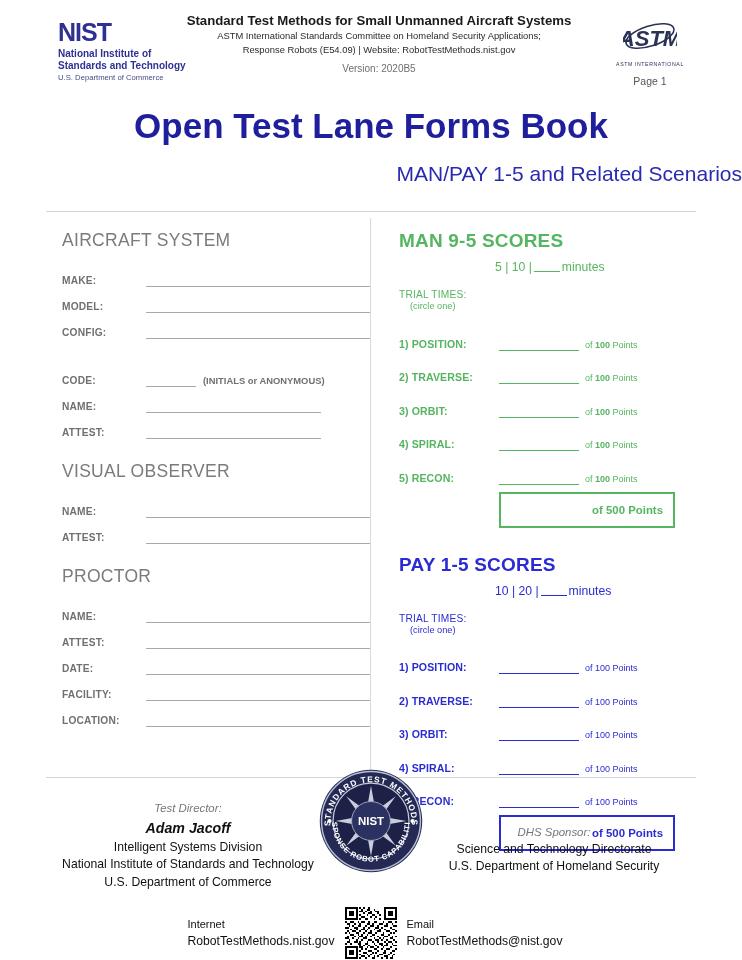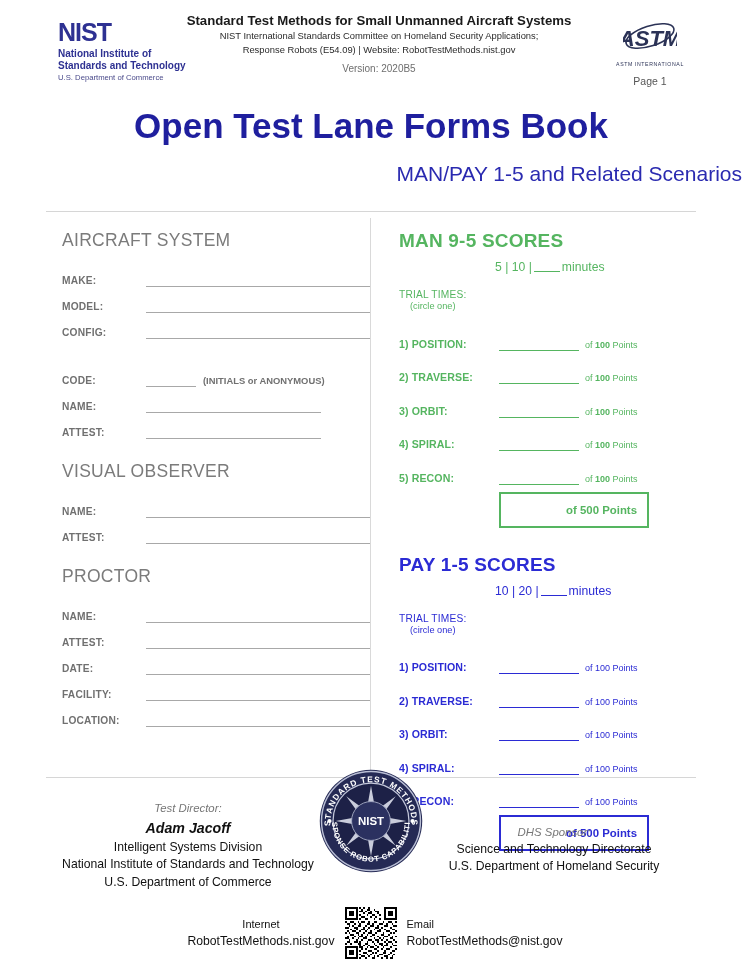--- a/index.html
+++ b/index.html
@@ -254,21 +254,21 @@
   .total-box {
     margin-left: 100px;
     margin-top: 7px;
     height: 36px;
     border: 2.2px solid currentColor;
     display: flex;
     align-items: center;
     justify-content: flex-end;
     padding-right: 10px;
     box-sizing: border-box;
-    width: 150px;
+    width: 176px;
   }
   .total-box span {
     font-size: 11.4px;
     font-weight: bold;
   }
   .score-gap { height: 26px; }
 
   
   .hr-bot {
     border: none;
@@ -315,21 +315,21 @@
     top: -10px;
   }
   .contact-row {
     display: flex;
     justify-content: center;
     align-items: center;
     margin-top: 16px;
     gap: 0px;
   }
   .contact-left {
-    text-align: center;
+    text-align: left;
     padding-right: 10px;
     margin-left: 8px;
   }
   .contact-right {
     text-align: left;
     padding-left: 10px;
   }
   .contact-label { font-size: 11px; color: #111; line-height: 1.45; }
   .contact-val   { font-size: 12.2px; color: #111; line-height: 1.4; }
   .qr { width: 52px; height: 52px; }
@@ -343,21 +343,21 @@
     <div class="nist-wordmark">NIST</div>
     <div class="nist-sub">
       <div>National Institute of</div>
       <div>Standards and Technology</div>
     </div>
     <div class="nist-dept">U.S. Department of Commerce</div>
   </div>
 
   <div class="header-center">
     <div class="hdr-title">Standard Test Methods for Small Unmanned Aircraft Systems</div>
-    <div class="hdr-line">NIST International Standards Committee on Homeland Security Applications;</div>
+    <div class="hdr-line">ASTM International Standards Committee on Homeland Security Applications;</div>
     <div class="hdr-line">Response Robots (E54.09)  |  Website: RobotTestMethods.nist.gov</div>
     <div class="hdr-version">Version: 2020B5</div>
   </div>
 
   <div class="astm-block">
     <svg class="astm-logo-svg" width="54" height="46" viewBox="0 0 54 46">
       <ellipse cx="27" cy="22" rx="25" ry="10" fill="none" stroke="#2b3256" stroke-width="1.6" transform="rotate(-18 27 22)"></ellipse>
       <text x="27" y="32" text-anchor="middle" font-family="Liberation Sans, sans-serif" font-size="22" font-weight="bold" font-style="italic" fill="#2b3256">ASTM</text>
     </svg>
     <div class="astm-caption">ASTM INTERNATIONAL</div>

